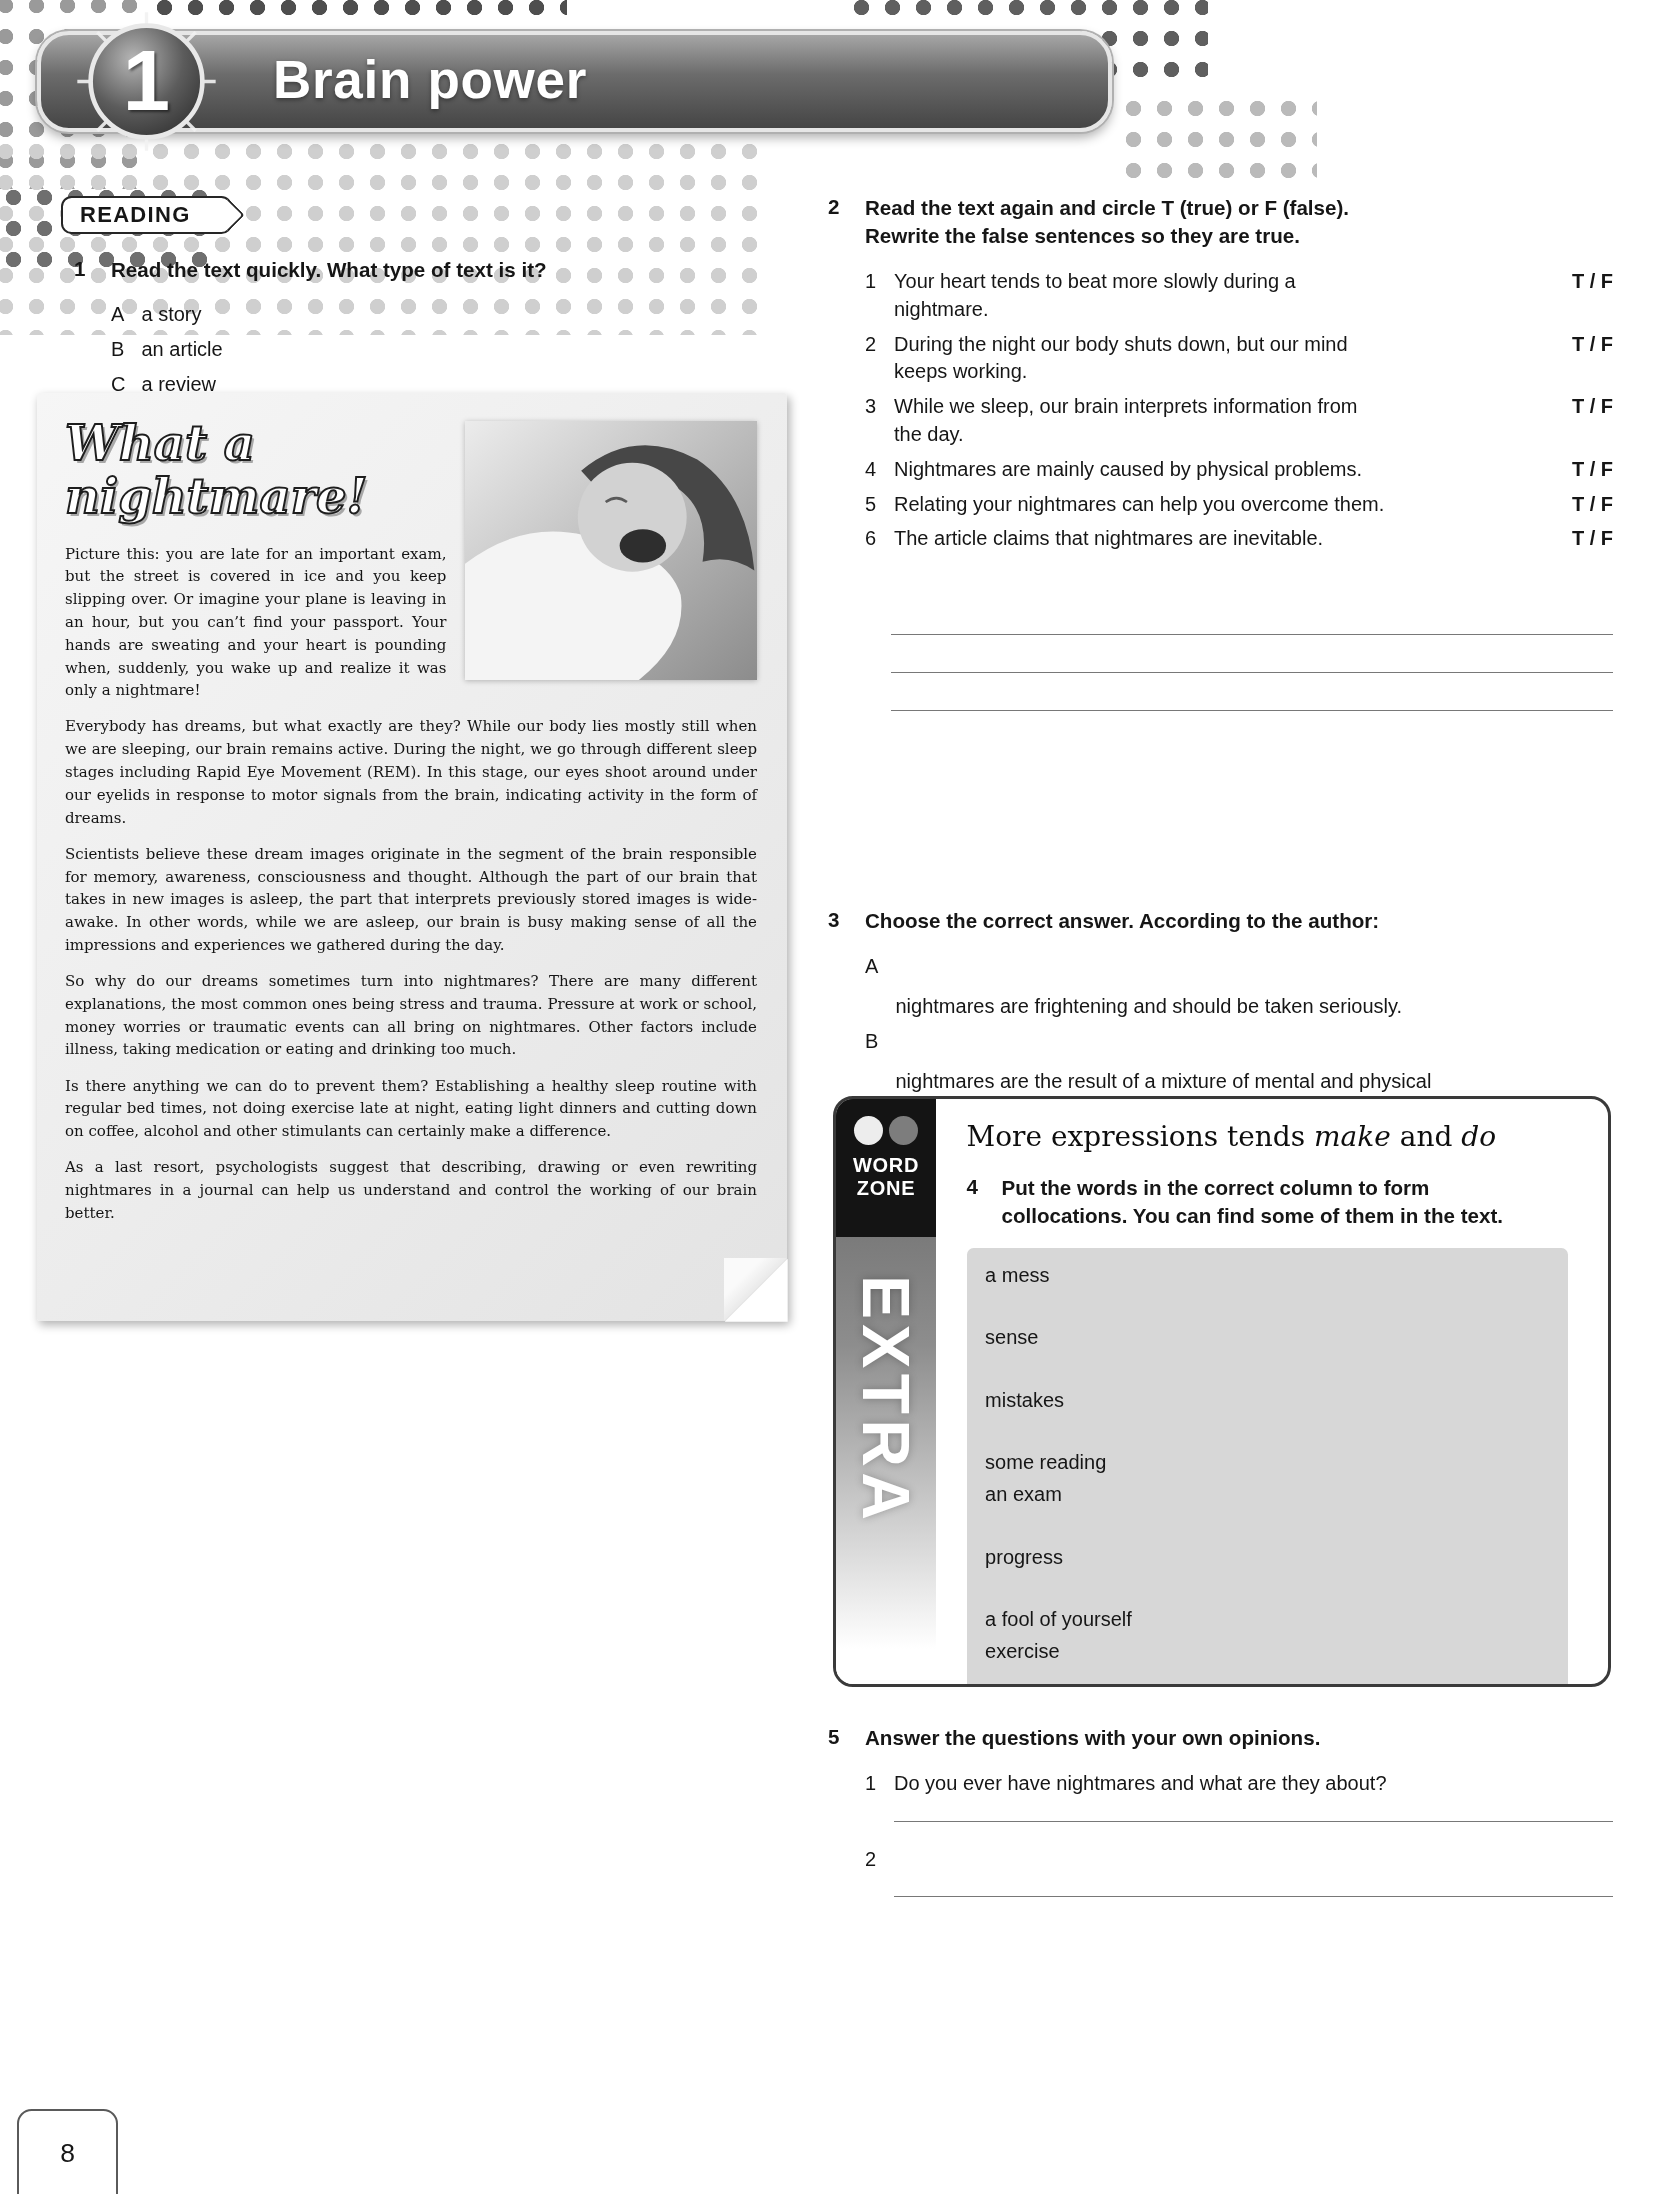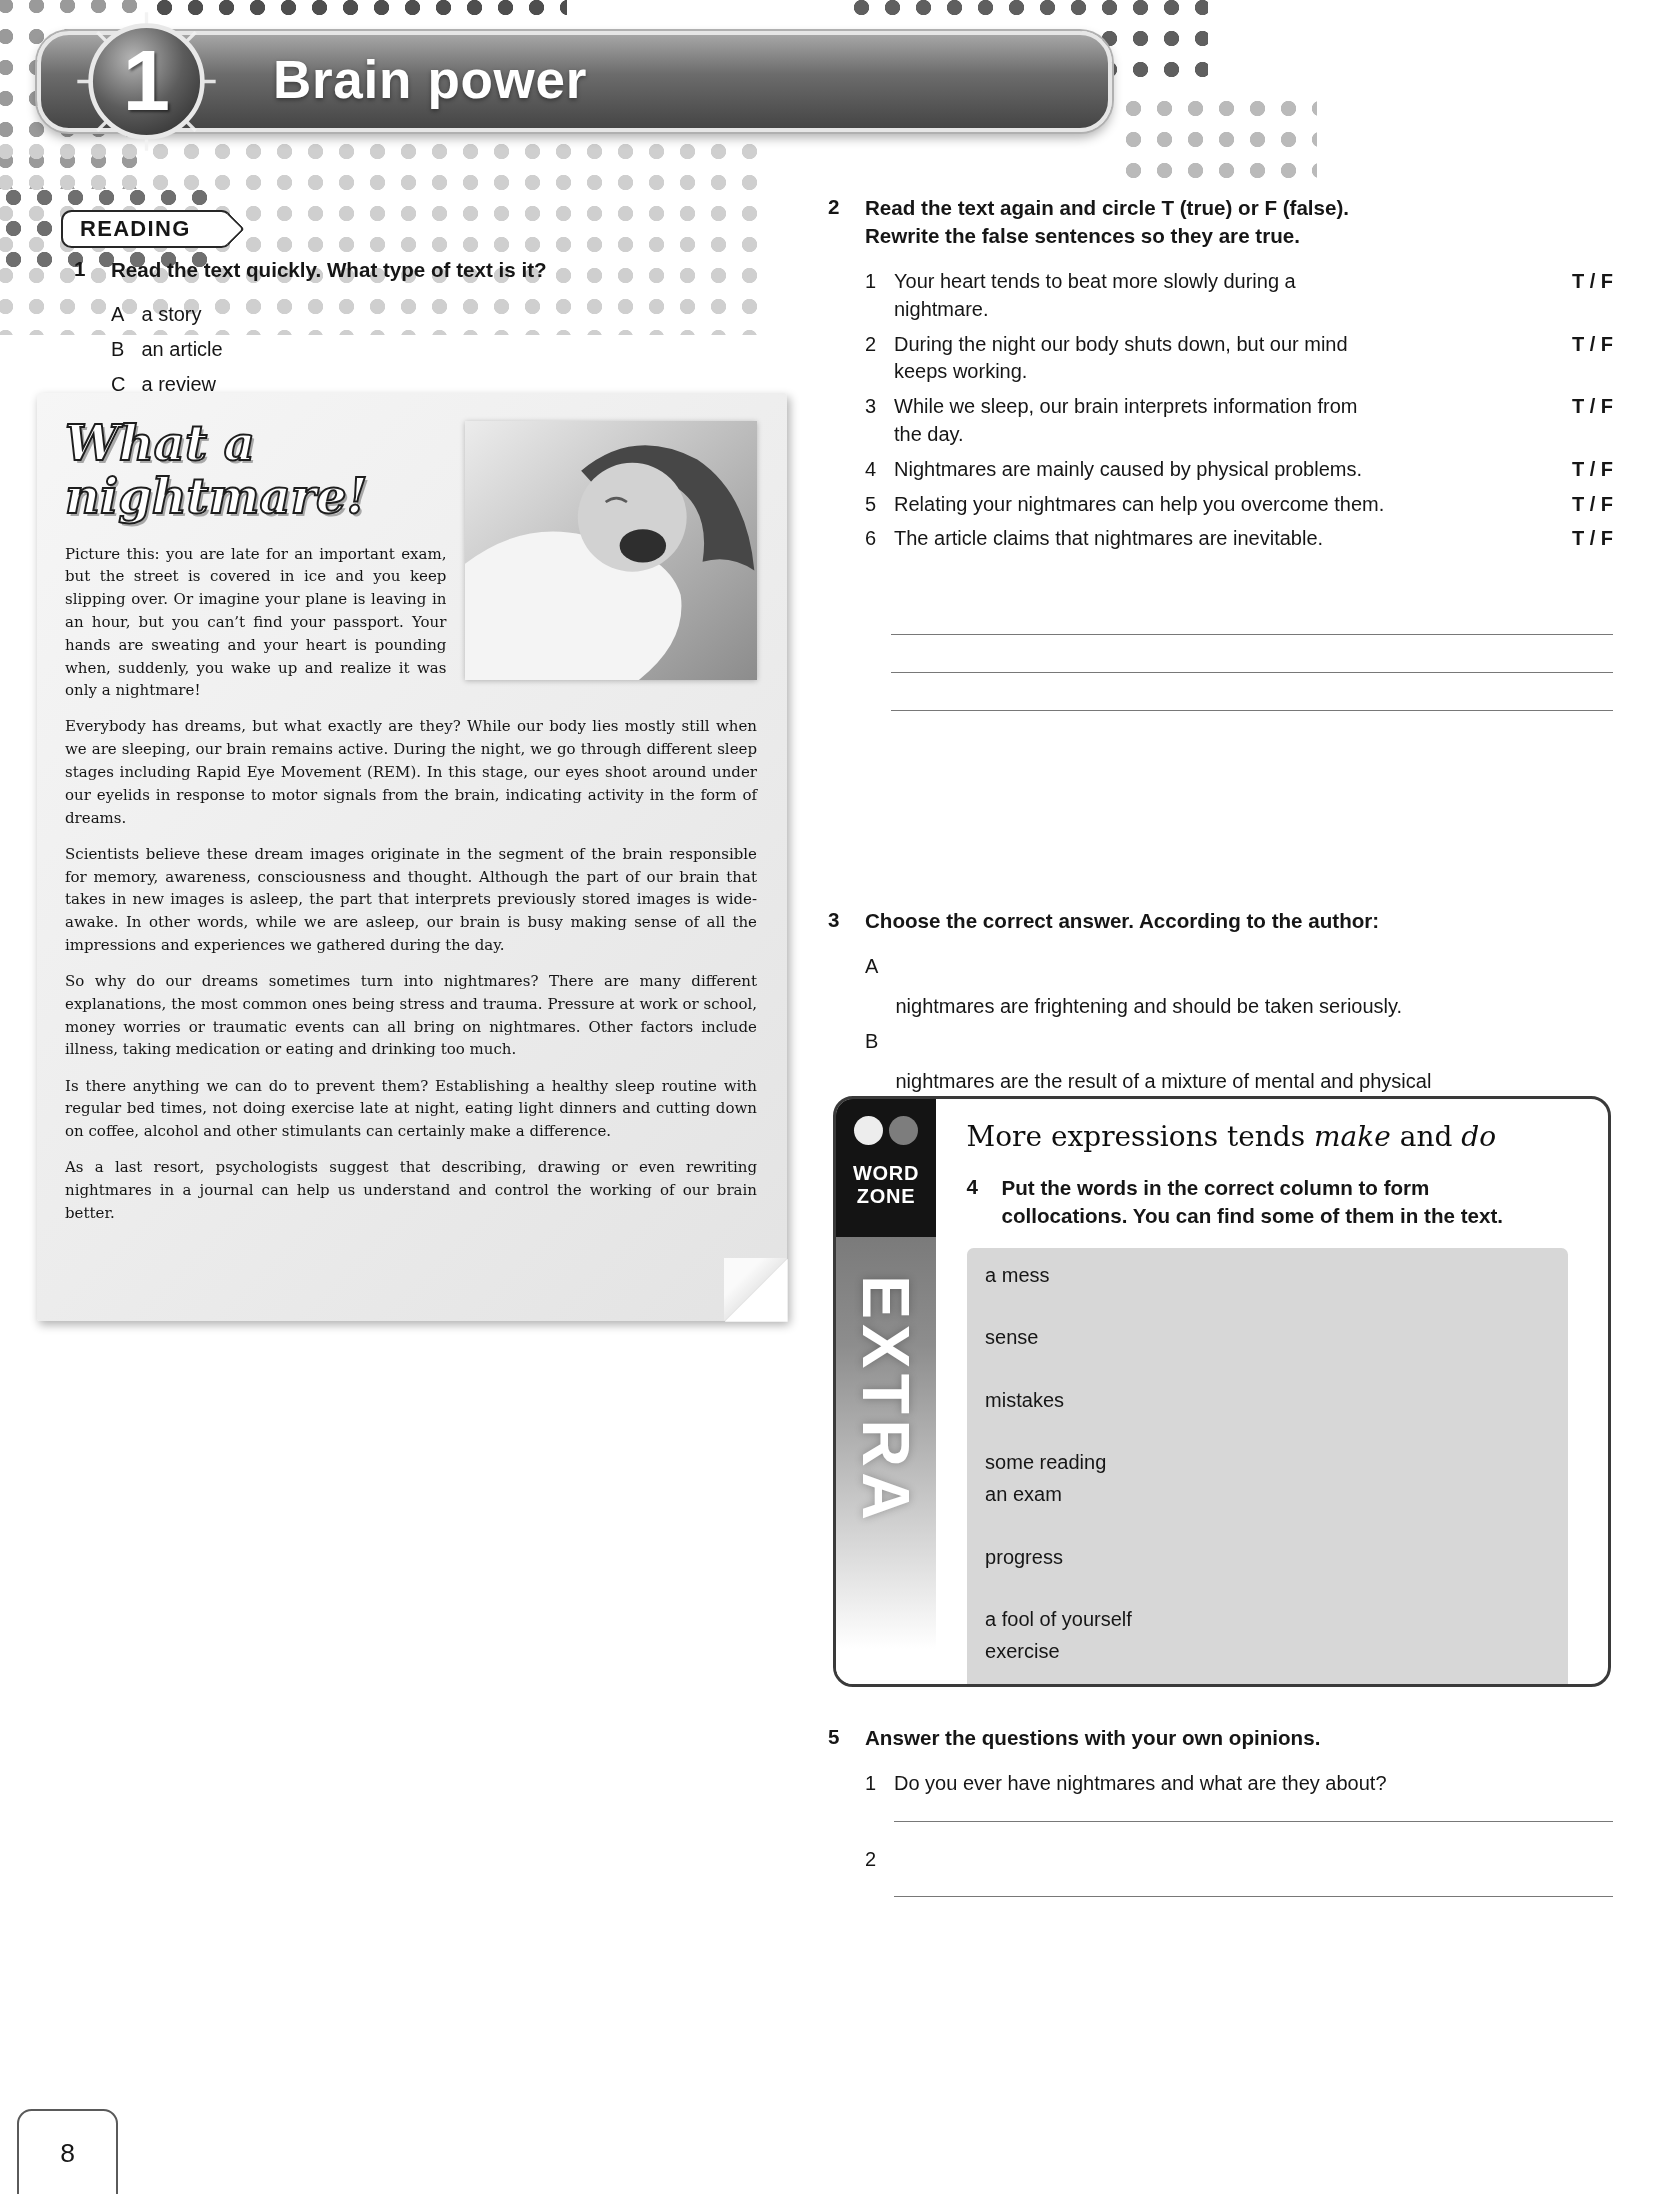--- a/index.html
+++ b/index.html
@@ -26,21 +26,21 @@
       text-shadow:0 2px 4px rgba(0,0,0,.4);}
   .unit-badge{position:absolute;left:35px;top:-24px;width:141px;height:141px;}
   .unit-badge svg{position:absolute;left:0;top:0;}
   .unit-num{position:absolute;left:0;top:0;width:141px;height:141px;display:flex;
       align-items:center;justify-content:center;font-size:85px;font-weight:700;color:#fff;
       text-shadow:2px 2px 2.7px rgba(0,0,0,.5);}
 
   
   .reading-tag{position:absolute;left:61px;top:196px;width:171px;height:38px;border:2.7px solid #262626;
       border-radius:10.6px;background:#fff;z-index:2;display:flex;align-items:center;padding-left:17px;
-      font-size:22px;font-weight:700;letter-spacing:1.3px;margin-top:14px;}
+      font-size:22px;font-weight:700;letter-spacing:1.3px;}
   .reading-tag::after{content:"";position:absolute;right:-10px;top:50%;width:21px;height:21px;
       background:#fff;border-top:2.7px solid #262626;border-right:2.7px solid #262626;border-top-right-radius:4px;
       transform:translateY(-50%) rotate(45deg);}
 
   
   .exercise{position:absolute;z-index:1;}
   .ex-head{display:flex;align-items:flex-start;}
   .ex-num{width:37px;flex:none;font-size:20.6px;font-weight:700;line-height:1.3;}
   .ex-prompt{font-size:20.6px;font-weight:700;line-height:1.35;}
   .opt-row{display:flex;font-size:20px;line-height:1.4;margin-bottom:7.3px;}
@@ -85,21 +85,21 @@
 
   
   .wz-panel{position:absolute;left:833px;top:1096px;width:778px;height:591px;border:3.3px solid #3a3a3a;
       border-radius:20px;background:#fff;overflow:hidden;z-index:2;}
   .wz-strip{position:absolute;left:0;top:0;width:100px;height:100%;
       background:linear-gradient(180deg,#636363 0%,#8d8d8d 42%,#cfcfcf 72%,#ffffff 94%);}
   .wz-black{position:absolute;left:0;top:0;width:100px;height:138px;background:#141414;color:#fff;text-align:center;}
   .wz-dots{margin-top:17px;display:flex;justify-content:center;gap:6.6px;}
   .wz-dot1{width:29px;height:29px;border-radius:50%;background:#ededed;}
   .wz-dot2{width:29px;height:29px;border-radius:50%;background:#7d7d7d;}
-  .wz-word{margin-top:17px;font-size:20px;font-weight:700;letter-spacing:0.7px;line-height:1.15;}
+  .wz-word{margin-top:9px;font-size:20px;font-weight:700;letter-spacing:0.7px;line-height:1.15;}
   .wz-zone{font-size:20px;font-weight:700;letter-spacing:0.7px;line-height:1.15;}
   .wz-extra{position:absolute;left:0;top:145px;width:100px;height:312px;display:flex;align-items:center;
       justify-content:center;writing-mode:vertical-rl;font-size:66px;font-weight:700;color:#fff;
       letter-spacing:5.3px;text-shadow:0 0 8px rgba(0,0,0,.25);}
   .wz-content{position:absolute;left:100px;top:0;right:0;bottom:0;padding:21px 26.5px 18.6px 30.5px;}
   .wz-heading{font-family:"DejaVu Serif",serif;font-size:28px;color:#0e0e0e;}
   .ex4-head{display:flex;margin-top:21px;}
   .ex4-head .ex-num{width:35px;}
   .ex4-head .ex-prompt{width:511px;}
   .wordbank{margin-top:18.6px;background:#d7d7d7;border-radius:6.6px;padding:10.6px 18.6px;width:601px;}

